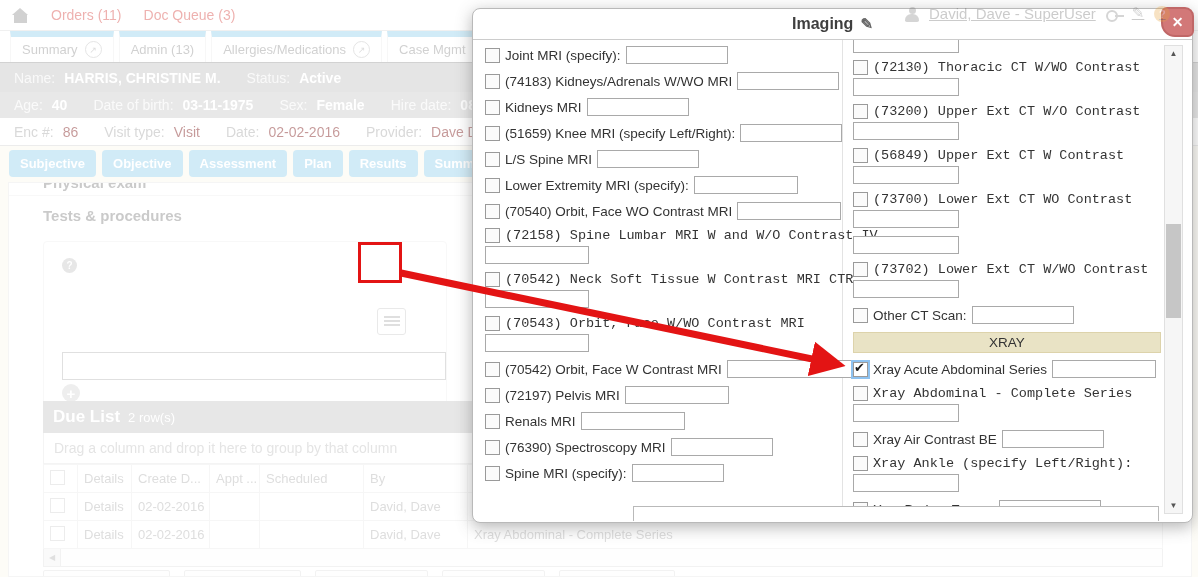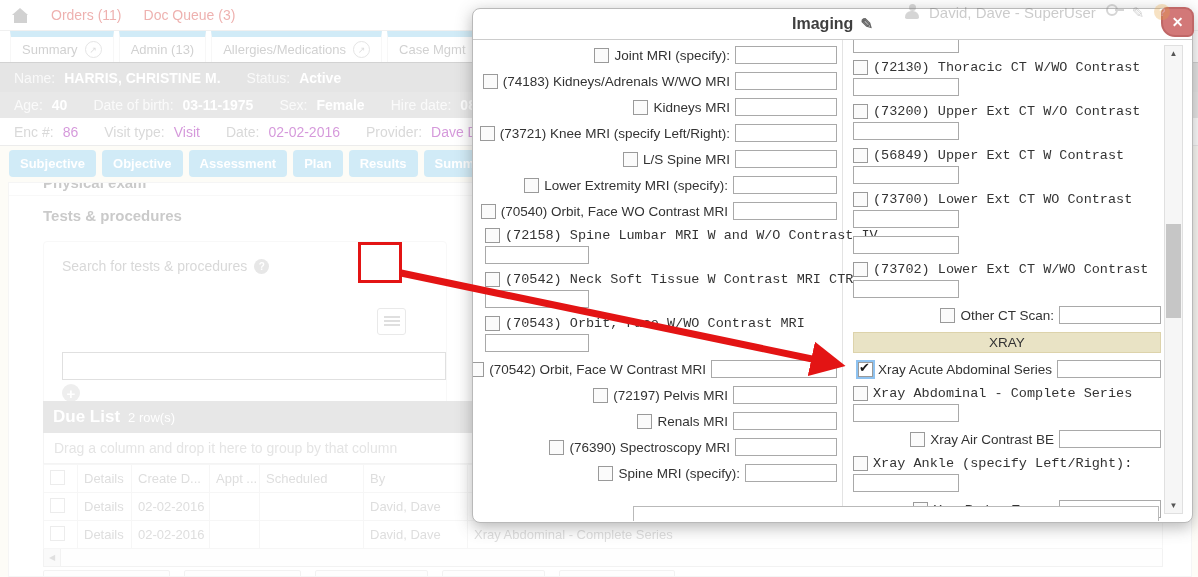--- a/index.html
+++ b/index.html
@@ -15,21 +15,21 @@
   .tabrow{position:absolute;left:0;top:31px;right:0;height:31px;background:#fff;border-bottom:2px solid #9c9c9c;
           display:flex;align-items:flex-end;gap:5px;padding-left:10px;}
   .tab{border-top:6px solid #9ad2ee;border-left:1px solid #eee;border-right:1px solid #eee;background:#fff;
        height:25px;display:flex;align-items:center;gap:7px;padding:0 11px;font-size:13px;color:#999;white-space:nowrap;}
   .circ{width:15px;height:15px;border:1px solid #c5c5c5;border-radius:50%;display:inline-flex;align-items:center;justify-content:center;font-size:9px;color:#b5b5b5;}
   .bar{position:absolute;left:0;right:0;display:flex;align-items:center;gap:9px;padding-left:14px;font-size:14px;white-space:nowrap;}
   .bar1{top:63px;height:29px;background:#c5c5c5;}
   .bar2{top:92px;height:26px;background:#cdcdcd;}
   .bar3{top:118px;height:27px;background:#fff;border-bottom:1px solid #d5d5d5;}
   .lbl{color:rgba(255,255,255,.78);} .val{color:#fff;font-weight:bold;}
-  .lbl3{color:#aaa;} .val3{color:#a21caf;}
+  .lbl3{color:#aaa;} .val3{color:#7f1d1d;}
   .gap{width:8px;}
   .soap{position:absolute;left:9px;top:150px;display:flex;gap:6px;}
   .soapbtn{background:#9ad2ee;color:#fff;border:none;border-radius:4px;padding:6px 11px;font-size:13px;font-weight:bold;font-family:inherit;}
   .panel{position:absolute;left:8px;top:182px;right:6px;bottom:0;background:#fff;border:1px solid #e8e8e8;overflow:hidden;}
   .physcut{height:10px;overflow:hidden;margin-left:34px;}
   .physcut span{display:inline-block;transform:translateY(-9px);font-size:15px;font-weight:bold;color:#8a8a8a;}
   .sect-line{border-bottom:1px solid #f0f0f0;margin-top:2px;}
   .sect-h{margin:11px 0 0 34px;font-size:15px;font-weight:bold;color:#8a8a8a;}
   .card{position:absolute;left:34px;top:58px;width:402px;height:212px;border:1px solid #efefef;border-radius:4px;}
   .search-row{display:flex;align-items:center;gap:7px;padding:16px 0 0 18px;font-size:14px;color:#a9a9a9;}
@@ -46,41 +46,41 @@
   table.dl{border-collapse:collapse;width:100%;table-layout:fixed;font-size:13px;color:#b5b5b5;background:#fff;}
   table.dl th,table.dl td{border:1px solid #ececec;height:27px;text-align:left;padding:0 6px;font-weight:normal;overflow:hidden;white-space:nowrap;}
   .tcb{width:13px;height:13px;border:1px solid #d5d5d5;display:inline-block;background:#fff;}
   .hscroll{height:17px;border:1px solid #e3e3e3;border-top:none;display:flex;background:#fcfcfc;}
   .harrow{width:16px;border-right:1px solid #e3e3e3;display:flex;align-items:center;justify-content:center;font-size:8px;color:#bbb;background:#f3f3f3;}
   .footerbtns{display:flex;gap:14px;margin-top:3px;}
   .fbtn{border:1px solid #e3e3e3;background:#fcfcfc;color:#c9c9c9;font-size:14px;padding:4px 16px;font-family:inherit;border-radius:2px;white-space:nowrap;}
   
   .backdrop{position:absolute;inset:0;background:rgba(255,255,255,.55);z-index:5;}
   
-  .userinfo{position:absolute;left:905px;top:4px;z-index:20;display:flex;align-items:flex-start;gap:10px;opacity:.3;color:#555;font-size:15px;white-space:nowrap;}
+  .userinfo{position:absolute;left:905px;top:4px;z-index:20;display:flex;align-items:flex-end;gap:10px;opacity:.3;color:#555;font-size:15px;white-space:nowrap;text-decoration:underline;}
   .personic{width:14px;height:15px;position:relative;}
   .personic:before{content:"";position:absolute;left:4px;top:0;width:7px;height:7px;border-radius:50%;background:#777;}
   .personic:after{content:"";position:absolute;left:0;top:7px;width:14px;height:8px;border-radius:7px 7px 2px 2px;background:#777;}
   .keyic{width:8px;height:8px;border:2px solid #777;border-radius:50%;position:relative;margin-right:4px;}
   .keyic:after{content:"";position:absolute;left:7px;top:3px;width:9px;height:2px;background:#777;}
   .pencic{font-size:15px;color:#666;}
   .helpo{width:16px;height:16px;border-radius:50%;background:#e8a33d;color:#fff;font-size:11px;font-weight:bold;display:flex;align-items:center;justify-content:center;}
   
   .modal{position:absolute;left:472px;top:8px;width:719px;height:513px;background:#fff;border:1px solid #b9b9b9;
          border-radius:8px;box-shadow:0 4px 16px rgba(90,90,90,.45);z-index:10;}
   .m-title{height:30px;display:flex;align-items:center;justify-content:center;gap:7px;border-bottom:1px solid #ccc;
            font-size:16px;font-weight:bold;color:#3f3f3f;}
   .m-pencil{font-size:15px;color:#666;transform:rotate(0deg);}
   .m-close{position:absolute;top:-2px;right:-2px;width:33px;height:30px;background:#d27878;border:2px solid #c06767;
            border-radius:6px 9px 6px 14px;color:#fff;font-size:14px;font-weight:bold;display:flex;align-items:center;justify-content:center;z-index:31;font-family:inherit;}
   .m-body{position:absolute;top:31px;left:0;right:0;bottom:1px;overflow:hidden;border-radius:0 0 8px 8px;}
   .colL{position:absolute;left:12px;top:6px;width:352px;}
   .colR{position:absolute;left:380px;top:0px;width:308px;}
   .vdiv{position:absolute;left:369px;top:0;bottom:0;width:1px;background:#e3e3e3;}
-  .it{display:flex;align-items:center;gap:5px;margin-bottom:8px;font-size:13.5px;color:#333;white-space:nowrap;justify-content:flex-end;}
+  .it{display:flex;align-items:center;gap:5px;margin-bottom:8px;font-size:13.5px;color:#333;white-space:nowrap;}
   .itb{margin-bottom:8px;font-size:13.5px;color:#333;}
   .ith{display:flex;align-items:flex-start;gap:5px;margin-bottom:3px;white-space:nowrap;font-family:Liberation Mono, monospace;}
   .cbx{width:13px;height:13px;border:1px solid #9a9a9a;background:#fbfbfb;flex:none;position:relative;}
   .cbx.checked{background:#fff;box-shadow:0 0 0 2px #8ec2f0;}
   .cbx .mk{position:absolute;left:0px;top:-3px;font-size:13px;color:#1a1a1a;}
   .tin{height:16px;border:1px solid #a9a9a9;font-family:inherit;font-size:12px;padding:0 2px;background:#fff;}
   .band{background:#e9e3c5;border:1px solid #ddd3ab;text-align:center;font-size:13.5px;color:#333;padding:2px 0;margin:2px 0 7px 0;}
   .widebottom{position:absolute;left:160px;width:524px;bottom:-6px;height:19px;border:1px solid #b9b9b9;background:#fff;}
   .m-scroll{position:absolute;right:9px;top:5px;bottom:7px;width:17px;border:1px solid #e0e0e0;background:#f6f6f6;}
   .sarrow{position:absolute;left:0;right:0;height:15px;display:flex;align-items:center;justify-content:center;font-size:8px;color:#555;}
@@ -174,21 +174,20 @@
 
     <div class="panel">
       <div class="physcut">
         <span>Physical exam</span>
       </div>
       <div class="sect-line"></div>
       <div class="sect-h">Tests &amp; procedures</div>
 
       <div class="card">
         <div class="search-row">
-          <span>Search for tests &amp; procedures</span>
           <span class="helpc">?</span>
         </div>
         <div class="listbtn">
           <span class="listic"></span>
         </div>
         <textarea class="ta" style=""></textarea>
         <div class="plusc">+</div>
         <button class="addbtn">Add To Exam</button>
       </div>
 
@@ -283,21 +282,21 @@
             <span>(74183) Kidneys/Adrenals W/WO MRI</span>
             <input class="tin" style="width: 96px;">
           </div>
         <div class="it">
             <span class="cbx"></span>
             <span>Kidneys MRI</span>
             <input class="tin" style="width: 96px;">
           </div>
         <div class="it">
             <span class="cbx"></span>
-            <span>(73721) Knee MRI (specify Left/Right):</span>
+            <span>(51659) Knee MRI (specify Left/Right):</span>
             <input class="tin" style="width: 96px;">
           </div>
         <div class="it">
             <span class="cbx"></span>
             <span>L/S Spine MRI</span>
             <input class="tin" style="width: 96px;">
           </div>
         <div class="it">
             <span class="cbx"></span>
             <span>Lower Extremity MRI (specify):</span>

